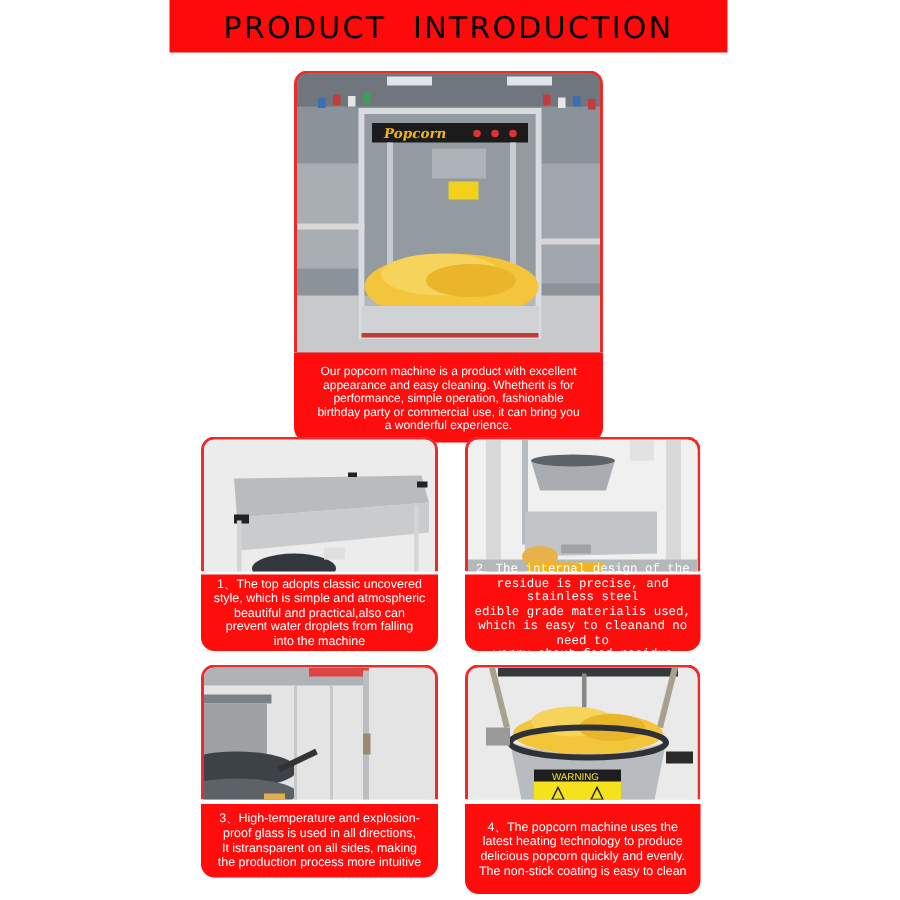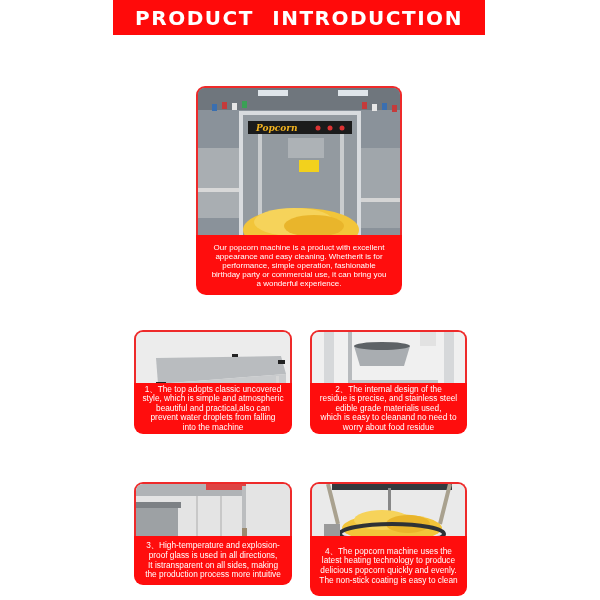--- a/index.html
+++ b/index.html
@@ -4,44 +4,44 @@
   <style>
     * { box-sizing: border-box; margin: 0; padding: 0; }
     html, body { width: 600px; height: 600px; background: #ffffff; overflow: hidden; }
     body { position: relative; font-family: "Liberation Sans", "DejaVu Sans", sans-serif; }
 
     .header-band {
       position: absolute; left: 113px; top: 0; width: 372px; height: 35px;
       background: #ff0a0a; display: flex; align-items: center; justify-content: center;
     }
     .header-title {
-      color: #ffffff; font-family: "DejaVu Sans", "Liberation Sans", sans-serif;
-      font-weight: bold; font-size: 20px; letter-spacing: 1.5px; word-spacing: 10px;
+      color: #000000; font-family: "DejaVu Sans", "Liberation Sans", sans-serif;
+      font-weight: normal; font-size: 20px; letter-spacing: 1.5px; word-spacing: 10px;
     }
 
     .photo {
       position: absolute; border: 2px solid #ee2a2a; border-bottom: none;
-      border-radius: 9px 9px 0 0; overflow: hidden; background: #e8e8e8; margin-top: 39px;
+      border-radius: 9px 9px 0 0; overflow: hidden; background: #e8e8e8;
     }
     .caption {
       position: absolute; background: #ff0d0d; color: #ffffff;
       border-radius: 0 0 9px 9px; text-align: center;
       font-size: 8.3px; line-height: 9.6px; padding: 4px 5px;
       display: flex; align-items: center; justify-content: center;
     }
     .caption span { display: block; }
 
     
     .main-photo { left: 196px; top: 47px; width: 206px; height: 188px; background: #7f8790; }
     .main-caption { left: 196px; top: 235px; width: 206px; height: 60px; font-size: 8px; line-height: 9px; border-radius: 0 0 10px 10px; }
 
     .p1 { left: 134px; top: 291px; width: 158px; height: 90px; }
     .c1 { left: 134px; top: 383px; width: 158px; height: 51px; }
     .p2 { left: 310px; top: 291px; width: 157px; height: 90px; }
-    .c2 { left: 310px; top: 383px; width: 157px; height: 51px; }
+    .c2 { left: 310px; top: 383px; width: 157px; height: 51px; font-family: Liberation Mono, monospace; }
     .p3 { left: 134px; top: 443px; width: 158px; height: 90px; }
     .c3 { left: 134px; top: 536px; width: 158px; height: 49px; }
     .p4 { left: 310px; top: 443px; width: 157px; height: 90px; }
     .c4 { left: 310px; top: 536px; width: 157px; height: 60px; }
   </style>
 </head>
 <body>
 
 <div class="header-band">
   <span class="header-title">PRODUCT  INTRODUCTION</span>

